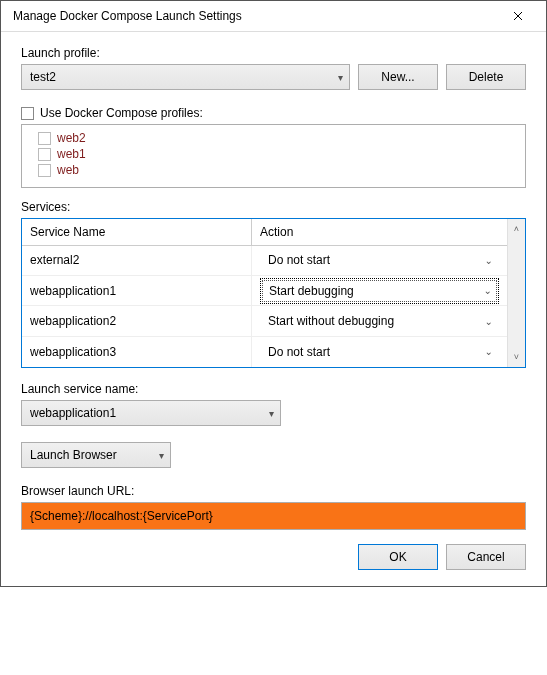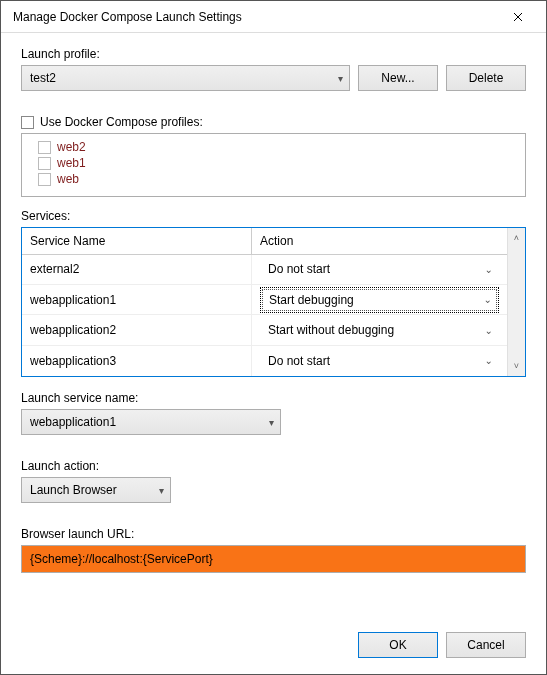--- a/index.html
+++ b/index.html
@@ -5,21 +5,21 @@
   * { box-sizing: border-box; }
   body {
     margin: 0;
     font-family: "Segoe UI", Tahoma, sans-serif;
     font-size: 12px;
     background: #fff;
     color: #000;
   }
   .window {
     width: 547px;
-    height: 675px;
+    height: 587px;
     border: 1px solid #555;
     background: #fff;
     display: flex;
     flex-direction: column;
   }
   .titlebar {
     height: 32px;
     display: flex;
     align-items: center;
     padding: 0 8px 0 12px;
@@ -31,21 +31,21 @@
     display: flex; align-items: center; justify-content: center;
     font-size: 14px;
   }
   .content {
     padding: 14px 20px 16px 20px;
     flex: 1;
     display: flex;
     flex-direction: column;
   }
   .label { margin-bottom: 4px; }
-  .row { display: flex; gap: 8px; align-items: center; margin-bottom: 24px; }
+  .row { display: flex; gap: 8px; align-items: center; margin-bottom: 16px; }
   .dropdown {
     height: 26px;
     border: 1px solid #adadad;
     background: linear-gradient(#f0f0f0,#e5e5e5);
     display: flex; align-items: center;
     padding: 0 6px 0 8px;
     position: relative;
   }
   .dropdown.wide { flex: 1; }
   .dropdown .dd-text { flex: 1; }
@@ -241,21 +241,20 @@
     </div>
 
     <div class="section-label">Launch service name:</div>
     <div class="row">
       <div class="dropdown" style="width:260px">
         <span class="dd-text">webapplication1</span>
         <span class="chev">▾</span>
       </div>
     </div>
 
-    <div class="section-label">Launch action:</div>
     <div class="row">
       <div class="dropdown" style="width:150px">
         <span class="dd-text">Launch Browser</span>
         <span class="chev">▾</span>
       </div>
     </div>
 
     <div class="section-label">Browser launch URL:</div>
     <div class="textfield">
       <span>{Scheme}://localhost:{ServicePort}</span>

